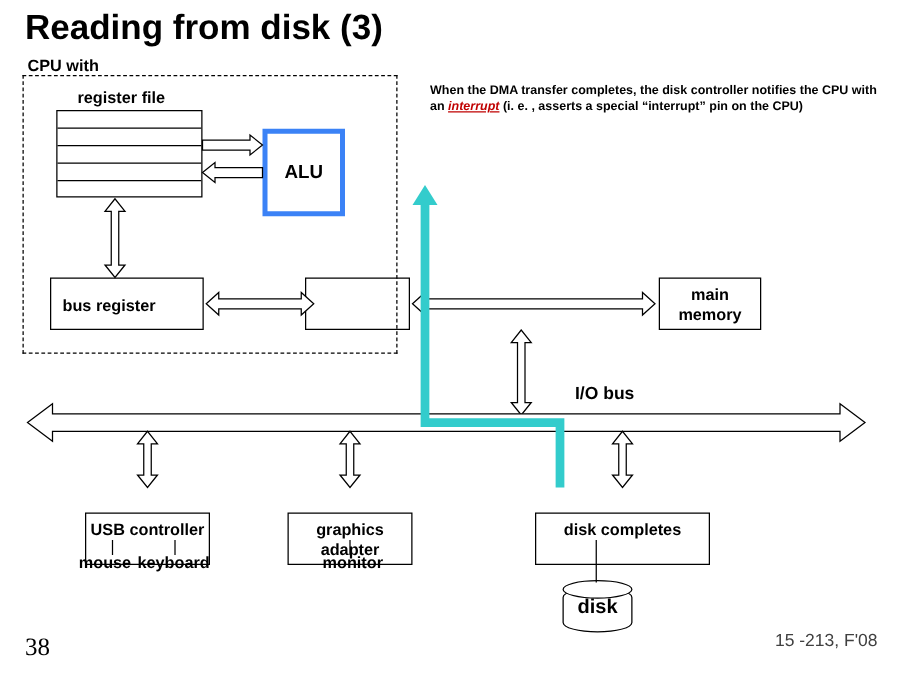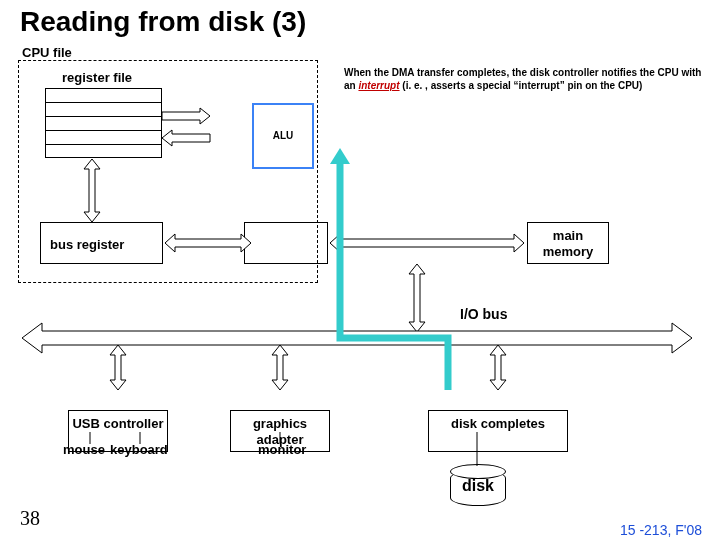--- a/index.html
+++ b/index.html
@@ -52,26 +52,25 @@
     border: 1px solid #000;
   }
   .regfile .row { border-bottom:1px solid #000; height:13px; }
   .regfile .row:last-child { height:13px; border-bottom:none; }
   .alu-box {
     position: absolute;
     left: 210px;
     top: 103px;
     width: 58px;
     height: 62px;
-    border: 2px solid #3b82f6;
+    border: 4px solid #3b82f6;
     text-align:center;
-    font-size:10px;
+    font-size:15px;
     font-weight:bold;
     line-height:62px;
-    margin-left:42px;
   }
   .caption {
     position: absolute;
     left: 344px;
     top: 66px;
     width: 358px;
     font-size: 10px;
     font-weight: bold;
     line-height: 1.3;
   }
@@ -97,30 +96,30 @@
   .disk-cyl {
     position:absolute; left:450px; top:470px; width:54px; height:34px;
     border:1px solid #000; border-radius: 50% / 22%;
     text-align:center; font-size:16px; font-weight:bold; line-height:30px;
   }
   .disk-cyl::before {
     content:""; position:absolute; left:-1px; top:-7px; width:54px; height:13px;
     border:1px solid #000; border-radius:50%; background:#fff;
   }
   .slide-num { position:absolute; left:20px; bottom:10px; font-size:20px; font-family:"Times New Roman",serif; }
-  .course { position:absolute; right:18px; bottom:2px; font-size:14px; color:#1d4ed8; }
+  .course { position:absolute; right:18px; bottom:20px; font-size:14px; color:#404040; }
   svg.overlay { position:absolute; left:0; top:0; pointer-events:none; }
 </style>
 </head>
 <body>
 
 <div class="title">Reading from disk (3)</div>
 
 <div class="cpu-chip-box"></div>
-<div class="cpu-chip-label">CPU file</div>
+<div class="cpu-chip-label">CPU with</div>
 
 <div class="regfile-label">register file</div>
 <div class="regfile">
   <div class="row"></div>
     <div class="row"></div>
     <div class="row"></div>
     <div class="row"></div>
     <div class="row"></div>
 </div>
 

